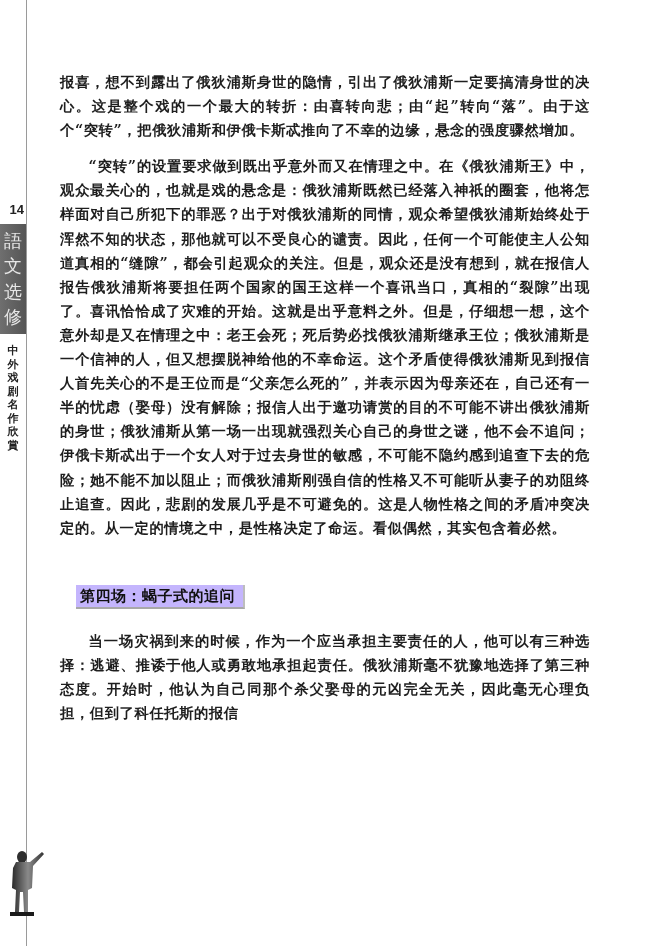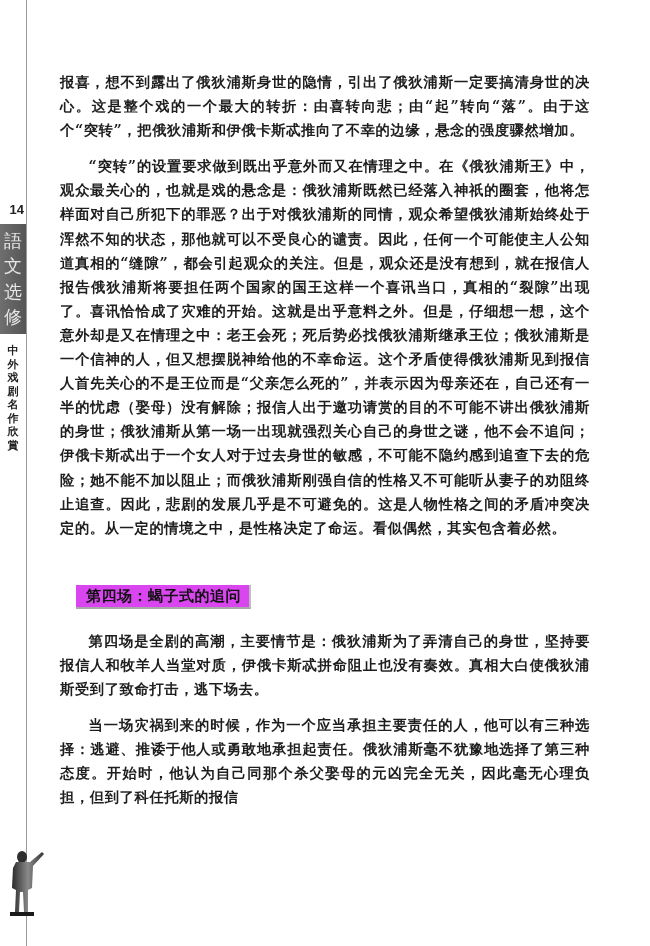--- a/index.html
+++ b/index.html
@@ -30,22 +30,22 @@
   .book-title span { font-size: 11px; line-height: 13.5px; font-weight: bold; color: #222; }
   .content {
     position: absolute; left: 48px; top: 58px; width: 554px;
     font-size: 14.3px; line-height: 24.1px; letter-spacing: 0.6px; font-weight: bold; color: #1e1e1e;
     text-align: justify;
   }
   .content p { margin: 12px; text-indent: 2em; }
   .content p.cont { text-indent: 0; }
   .spacer { height: 32px; }
   .section-heading {
-    display: inline-block; margin: 0 0 8px 28px; padding: 1px 8px 1px 10px;
-    background: #d946ef; border-bottom: 2px solid #a8a8a8; border-right: 2px solid #bdbdbd;
+    display: inline-block; margin: 0 0 8px 28px; padding: 1px 8px 1px 4px;
+    background: #c4b5fd; border-bottom: 2px solid #a8a8a8; border-right: 2px solid #bdbdbd;
     font-family: "Liberation Sans", "DejaVu Sans", sans-serif; font-weight: bold; font-size: 15px;
     letter-spacing: 0.5px; line-height: 20px; color: #111;
   }
   .figurine {
     position: absolute; left: 6px; top: 848px; width: 40px; height: 76px;
   }
 </style>
 </head>
 <body>
 
@@ -69,21 +69,20 @@
   <span>作</span>
   <span>欣</span>
   <span>賞</span>
 </div>
 
 <div class="content">
   <p class="cont">报喜，想不到露出了俄狄浦斯身世的隐情，引出了俄狄浦斯一定要搞清身世的决心。这是整个戏的一个最大的转折：由喜转向悲；由“起”转向“落”。由于这个“突转”，把俄狄浦斯和伊俄卡斯忒推向了不幸的边缘，悬念的强度骤然增加。</p>
   <p>“突转”的设置要求做到既出乎意外而又在情理之中。在《俄狄浦斯王》中，观众最关心的，也就是戏的悬念是：俄狄浦斯既然已经落入神祇的圈套，他将怎样面对自己所犯下的罪恶？出于对俄狄浦斯的同情，观众希望俄狄浦斯始终处于浑然不知的状态，那他就可以不受良心的谴责。因此，任何一个可能使主人公知道真相的“缝隙”，都会引起观众的关注。但是，观众还是没有想到，就在报信人报告俄狄浦斯将要担任两个国家的国王这样一个喜讯当口，真相的“裂隙”出现了。喜讯恰恰成了灾难的开始。这就是出乎意料之外。但是，仔细想一想，这个意外却是又在情理之中：老王会死；死后势必找俄狄浦斯继承王位；俄狄浦斯是一个信神的人，但又想摆脱神给他的不幸命运。这个矛盾使得俄狄浦斯见到报信人首先关心的不是王位而是“父亲怎么死的”，并表示因为母亲还在，自己还有一半的忧虑（娶母）没有解除；报信人出于邀功请赏的目的不可能不讲出俄狄浦斯的身世；俄狄浦斯从第一场一出现就强烈关心自己的身世之谜，他不会不追问；伊俄卡斯忒出于一个女人对于过去身世的敏感，不可能不隐约感到追查下去的危险；她不能不加以阻止；而俄狄浦斯刚强自信的性格又不可能听从妻子的劝阻终止追查。因此，悲剧的发展几乎是不可避免的。这是人物性格之间的矛盾冲突决定的。从一定的情境之中，是性格决定了命运。看似偶然，其实包含着必然。</p>
   <div class="spacer"></div>
   <div class="section-heading">第四场：蝎子式的追问</div>
-  <p>第四场是全剧的高潮，主要情节是：俄狄浦斯为了弄清自己的身世，坚持要报信人和牧羊人当堂对质，伊俄卡斯忒拼命阻止也没有奏效。真相大白使俄狄浦斯受到了致命打击，逃下场去。</p>
   <p>当一场灾祸到来的时候，作为一个应当承担主要责任的人，他可以有三种选择：逃避、推诿于他人或勇敢地承担起责任。俄狄浦斯毫不犹豫地选择了第三种态度。开始时，他认为自己同那个杀父娶母的元凶完全无关，因此毫无心理负担，但到了科任托斯的报信</p>
 </div>
 
 <svg class="figurine" viewBox="0 0 40 76" xmlns="http://www.w3.org/2000/svg">
   <defs>
     <linearGradient id="g" x1="0" x2="1" y1="0" y2="0">
       <stop offset="0" stop-color="#2a2a2a"></stop>
       <stop offset="0.5" stop-color="#8a8a8a"></stop>
       <stop offset="1" stop-color="#333"></stop>
     </linearGradient>

